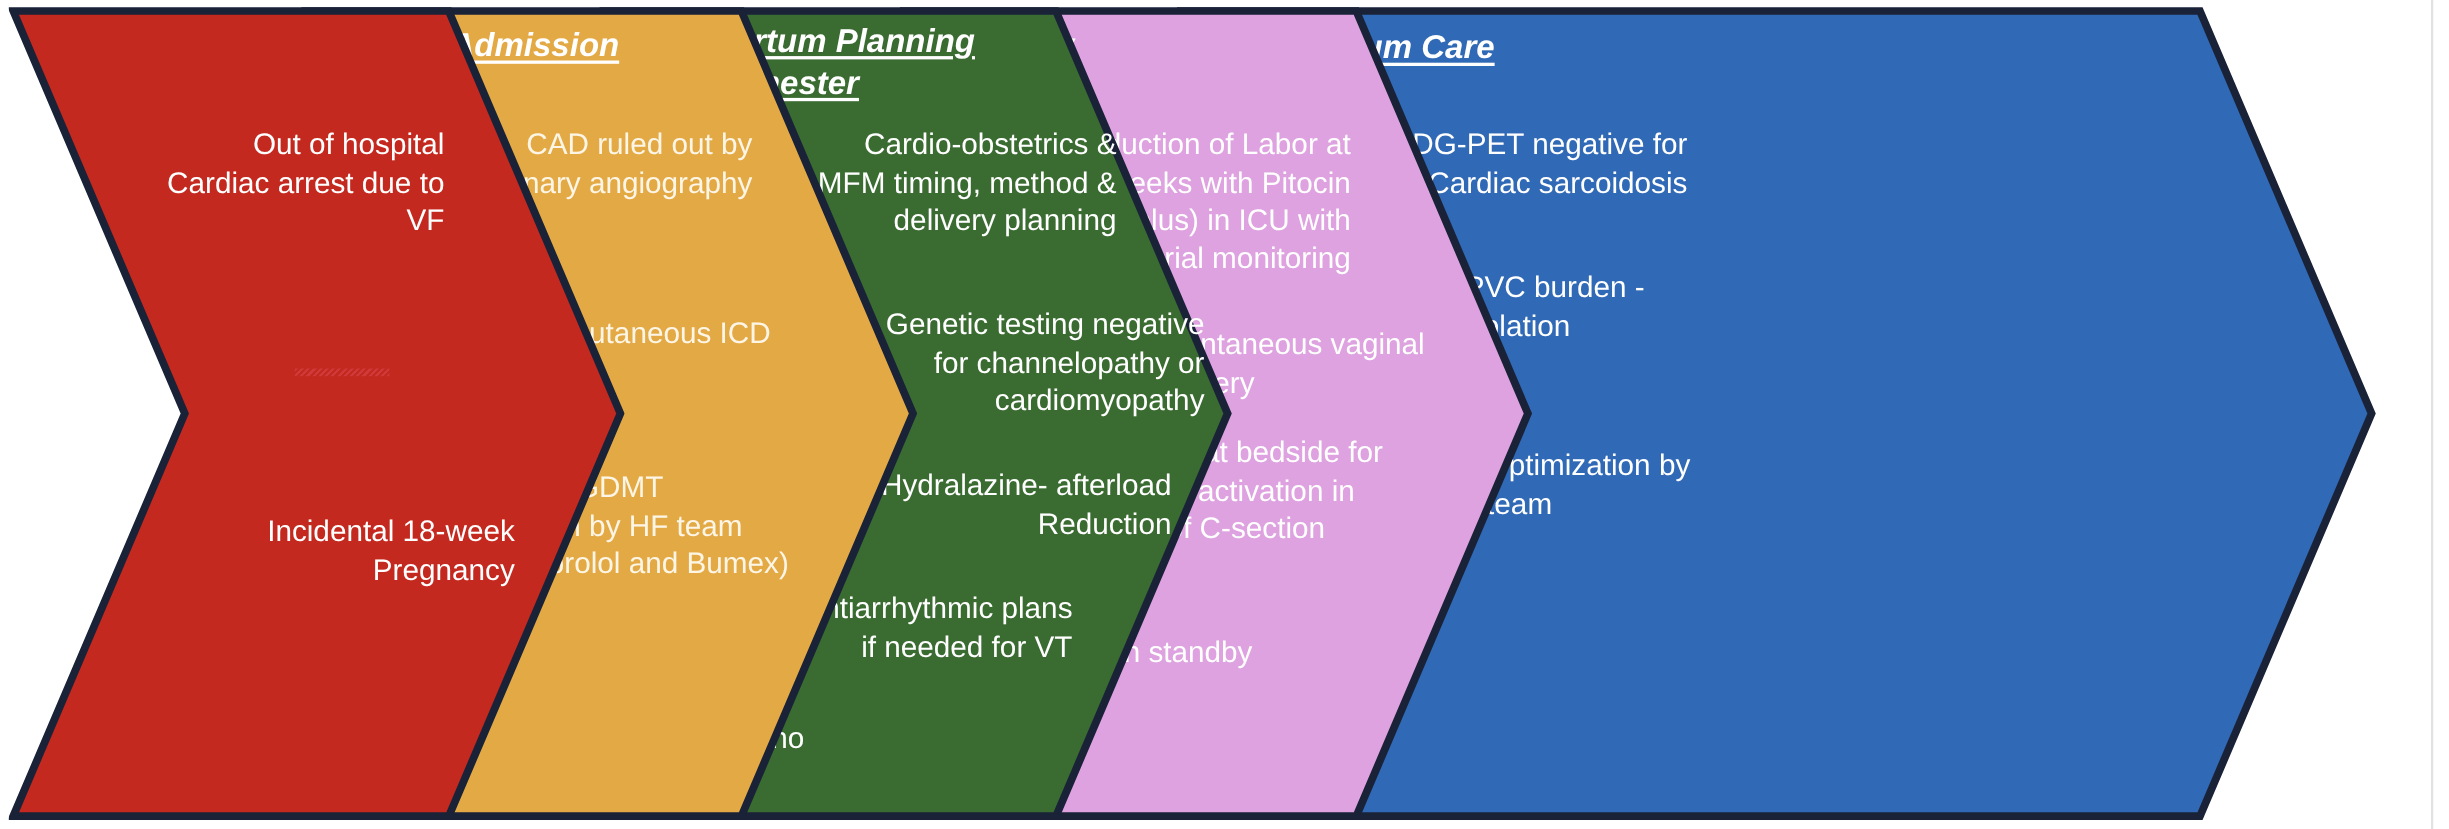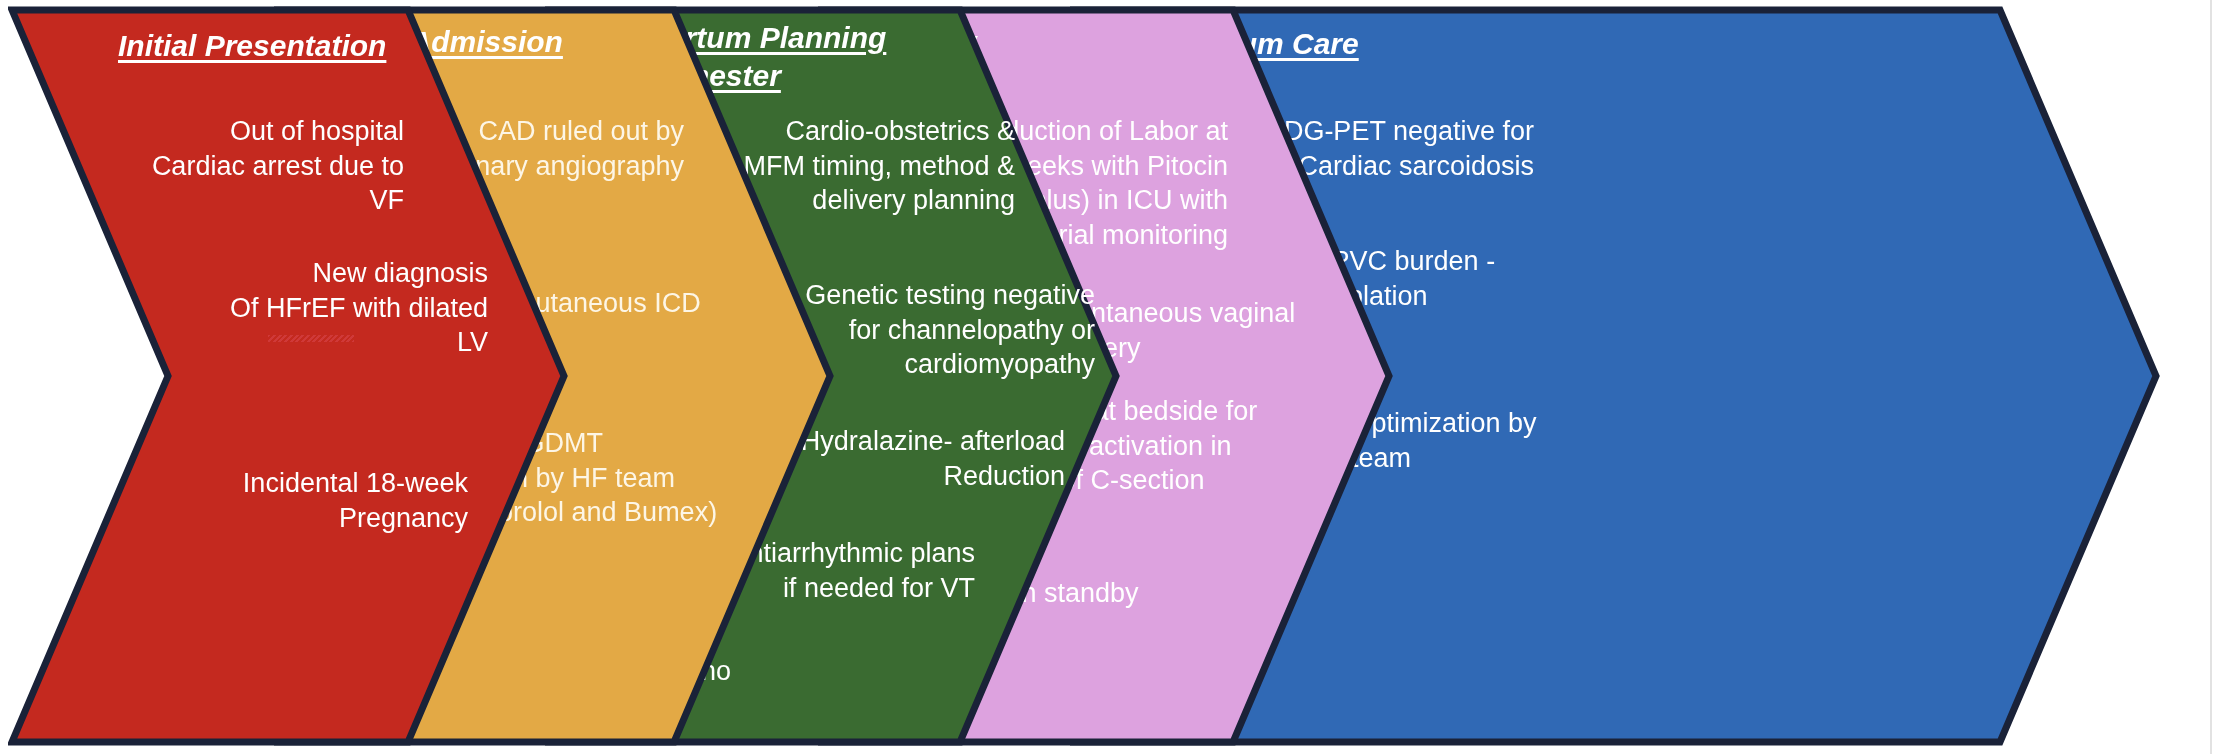--- a/index.html
+++ b/index.html
@@ -103,29 +103,25 @@
 </head>
 <body>
 
 <div id="stage">
 
   <div class="chev" id="chev-1">
     <svg viewBox="0 0 560 740" preserveAspectRatio="none">
       <polygon points="4,4 400,4 556,370 400,736 4,736 160,370" fill="#C4291F" stroke="#1A2238" stroke-width="7" stroke-linejoin="miter"></polygon>
     </svg>
     <div class="content">
-      <div class="chev-title" style="left:110px; top:22px;">Initial Presentation</div>
 
       <div class="blk center" style="left: 96px; top: 108px; width: 300px; white-space: pre-line;" style2="">Out of hospital
 Cardiac arrest due to
 VF</div>
 
-      <div class="blk center" style="left: 160px; top: 250px; width: 320px; white-space: pre-line;">New diagnosis
-Of  HFrEF with dilated
-LV</div>
       <span class="squiggle" style="left:260px; top:329px; width:86px;"></span>
 
       <div class="blk center" style="left: 160px; top: 460px; width: 300px; white-space: pre-line;">Incidental 18-week
 Pregnancy</div>
     </div>
   </div>
 
   <div class="chev" id="chev-2">
     <svg viewBox="0 0 560 740" preserveAspectRatio="none">
       <polygon points="4,4 400,4 556,370 400,736 4,736 160,370" fill="#E3A945" stroke="#1A2238" stroke-width="7" stroke-linejoin="miter"></polygon>

